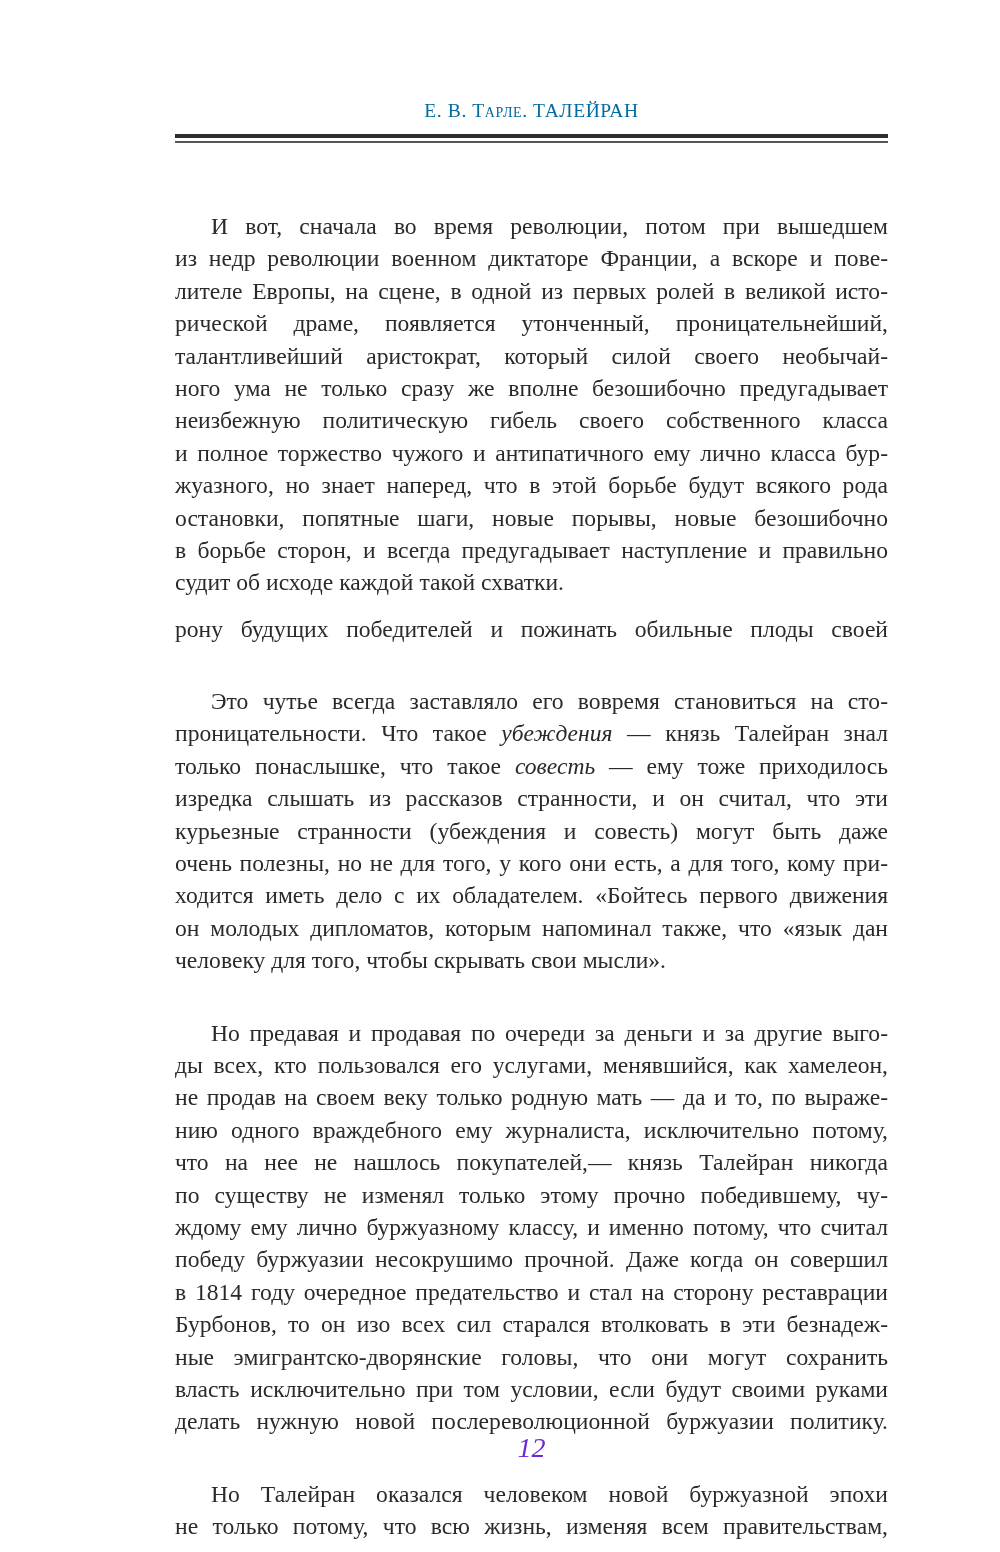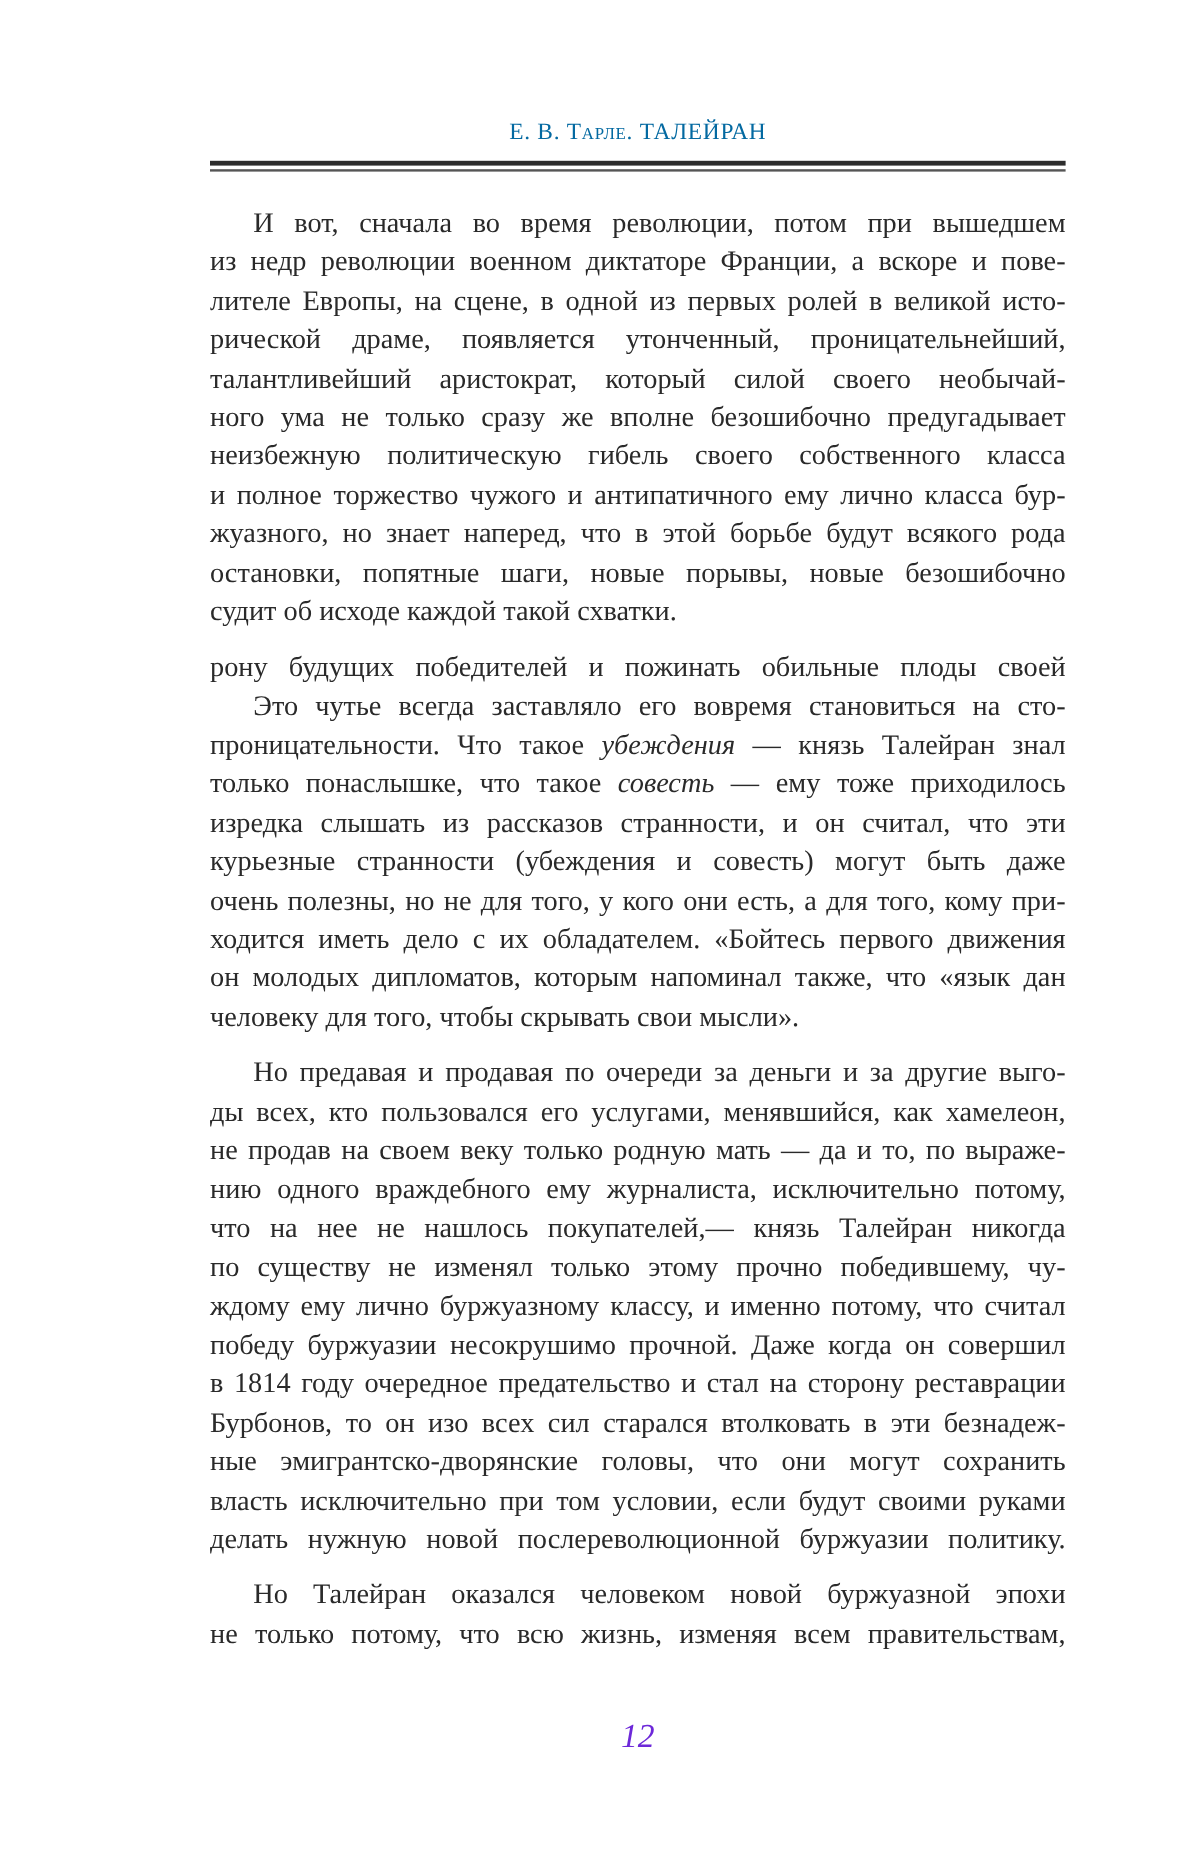--- a/index.html
+++ b/index.html
@@ -6,21 +6,21 @@
   body { width: 1000px; height: 1552px; position: relative; overflow: hidden;
          font-family: "Liberation Serif", "DejaVu Serif", serif; color: #2a2a2a; }
   .running-head { position: absolute; left: 175px; width: 713px; top: 100px;
                   text-align: center; font-size: 19.5px; letter-spacing: 0.6px; color: #0369a1; }
   .running-head .smallcaps { font-variant: small-caps; }
   .rule-thick { position: absolute; left: 175px; width: 713px; top: 134px; height: 4px; background: #2d2d2d; }
   .rule-thin { position: absolute; left: 175px; width: 713px; top: 141px; height: 1.5px; background: #555; }
   .body-text { position: absolute; left: 175px; width: 713px; top: 170px; }
   .para { margin: 0 0 14px 0; font-size: 23.6px; line-height: 32.4px; text-align: justify; }
   .line { display: block; text-align: justify; text-align-last: justify; white-space: nowrap; height: 32.4px; }
-  .line.first { text-indent: 36px; }
+  .line.first { text-indent: 36px; margin-top: 40px; }
   .line.last { text-align-last: left; }
   em { font-style: italic; }
   .folio { position: absolute; left: 175px; width: 713px; top: 1432px; text-align: center;
            font-style: italic; font-size: 28px; color: #6d28d9; }
 </style>
 </head>
 <body>
 
 <div class="running-head">
   <span>Е. В. </span><span class="smallcaps">Тарле.</span><span> ТАЛЕЙРАН</span>
@@ -33,20 +33,21 @@
     <span class="line first">И вот, сначала во время революции, потом при вышедшем</span>
     <span class="line">из недр революции военном диктаторе Франции, а вскоре и пове-</span>
     <span class="line">лителе Европы, на сцене, в одной из первых ролей в великой исто-</span>
     <span class="line">рической драме, появляется утонченный, проницательнейший,</span>
     <span class="line">талантливейший аристократ, который силой своего необычай-</span>
     <span class="line">ного ума не только сразу же вполне безошибочно предугадывает</span>
     <span class="line">неизбежную политическую гибель своего собственного класса</span>
     <span class="line">и полное торжество чужого и антипатичного ему лично класса бур-</span>
     <span class="line">жуазного, но знает наперед, что в этой борьбе будут всякого рода</span>
     <span class="line">остановки, попятные шаги, новые порывы, новые безошибочно</span>
+    <span class="line">в борьбе сторон, и всегда предугадывает наступление и правильно</span>
     <span class="line last">судит об исходе каждой такой схватки.</span>
   </p>
   <p class="para">
     <span class="line">рону будущих победителей и пожинать обильные плоды своей</span>
     <span class="line first">Это чутье всегда заставляло его вовремя становиться на сто-</span>
     <span class="line"><span>проницательности. Что такое </span><em>убеждения</em><span> — князь Талейран знал</span></span>
     <span class="line"><span>только понаслышке, что такое </span><em>совесть</em><span> — ему тоже приходилось</span></span>
     <span class="line">изредка слышать из рассказов странности, и он считал, что эти</span>
     <span class="line">курьезные странности (убеждения и совесть) могут быть даже</span>
     <span class="line">очень полезны, но не для того, у кого они есть, а для того, кому при-</span>

